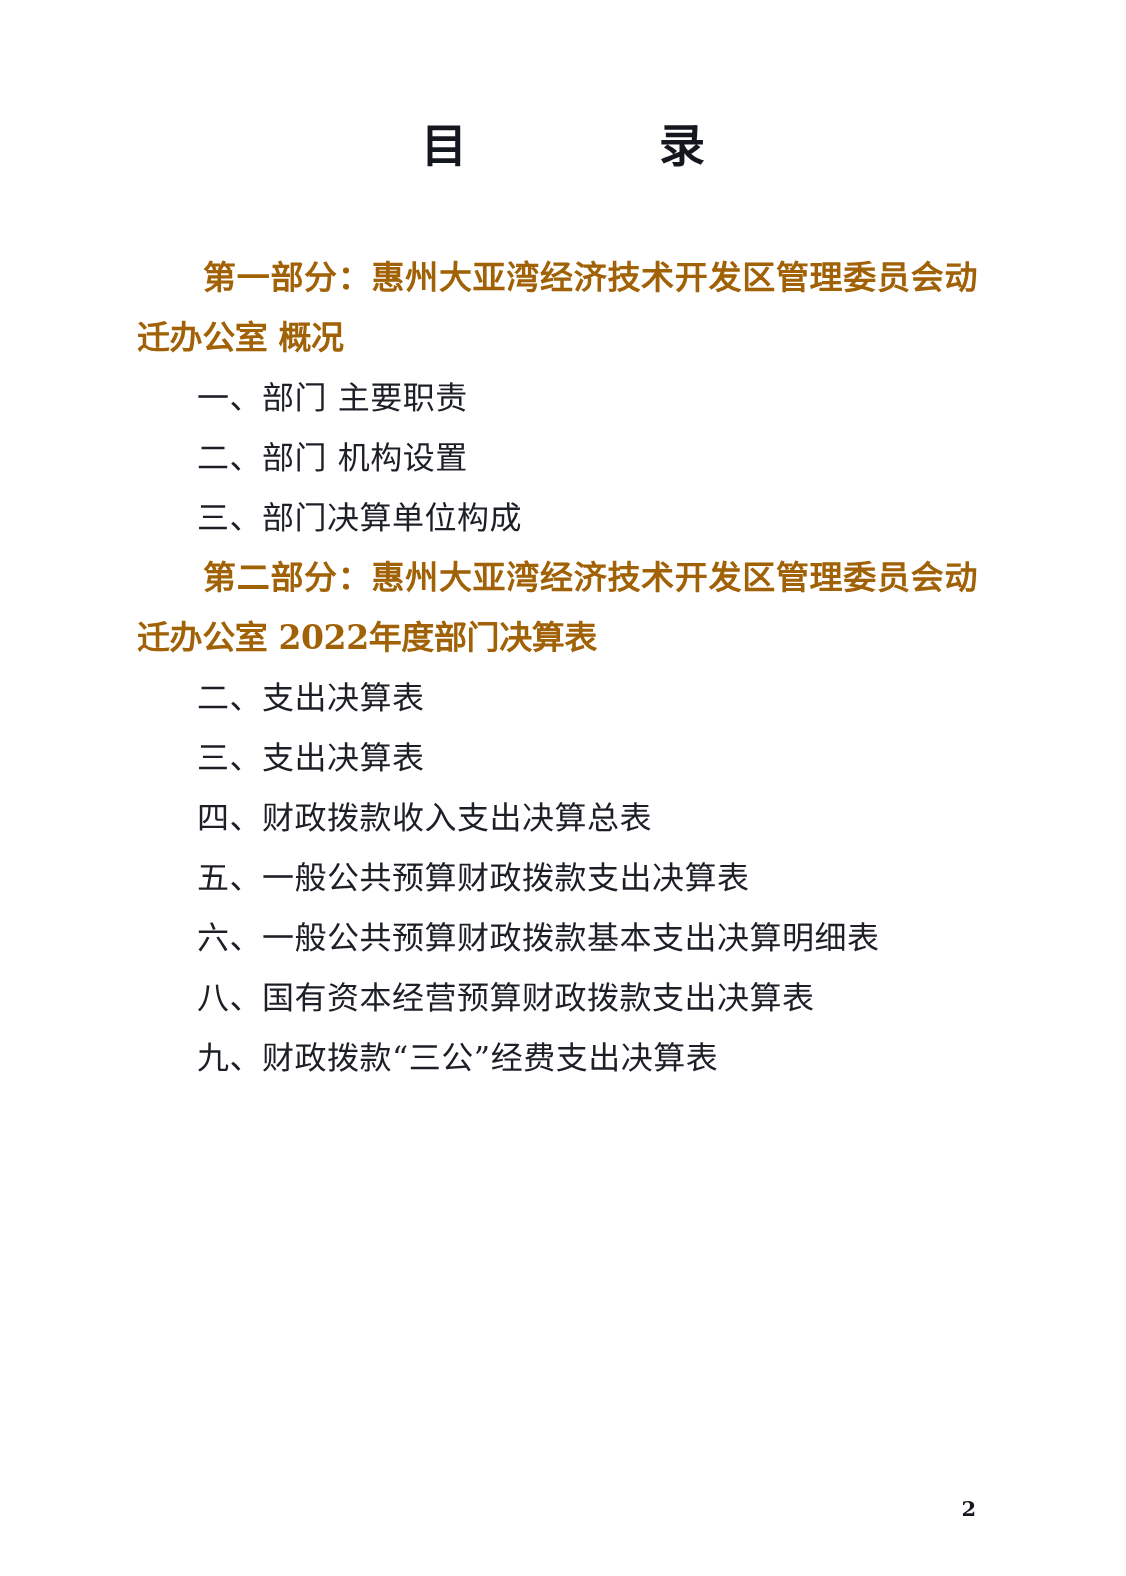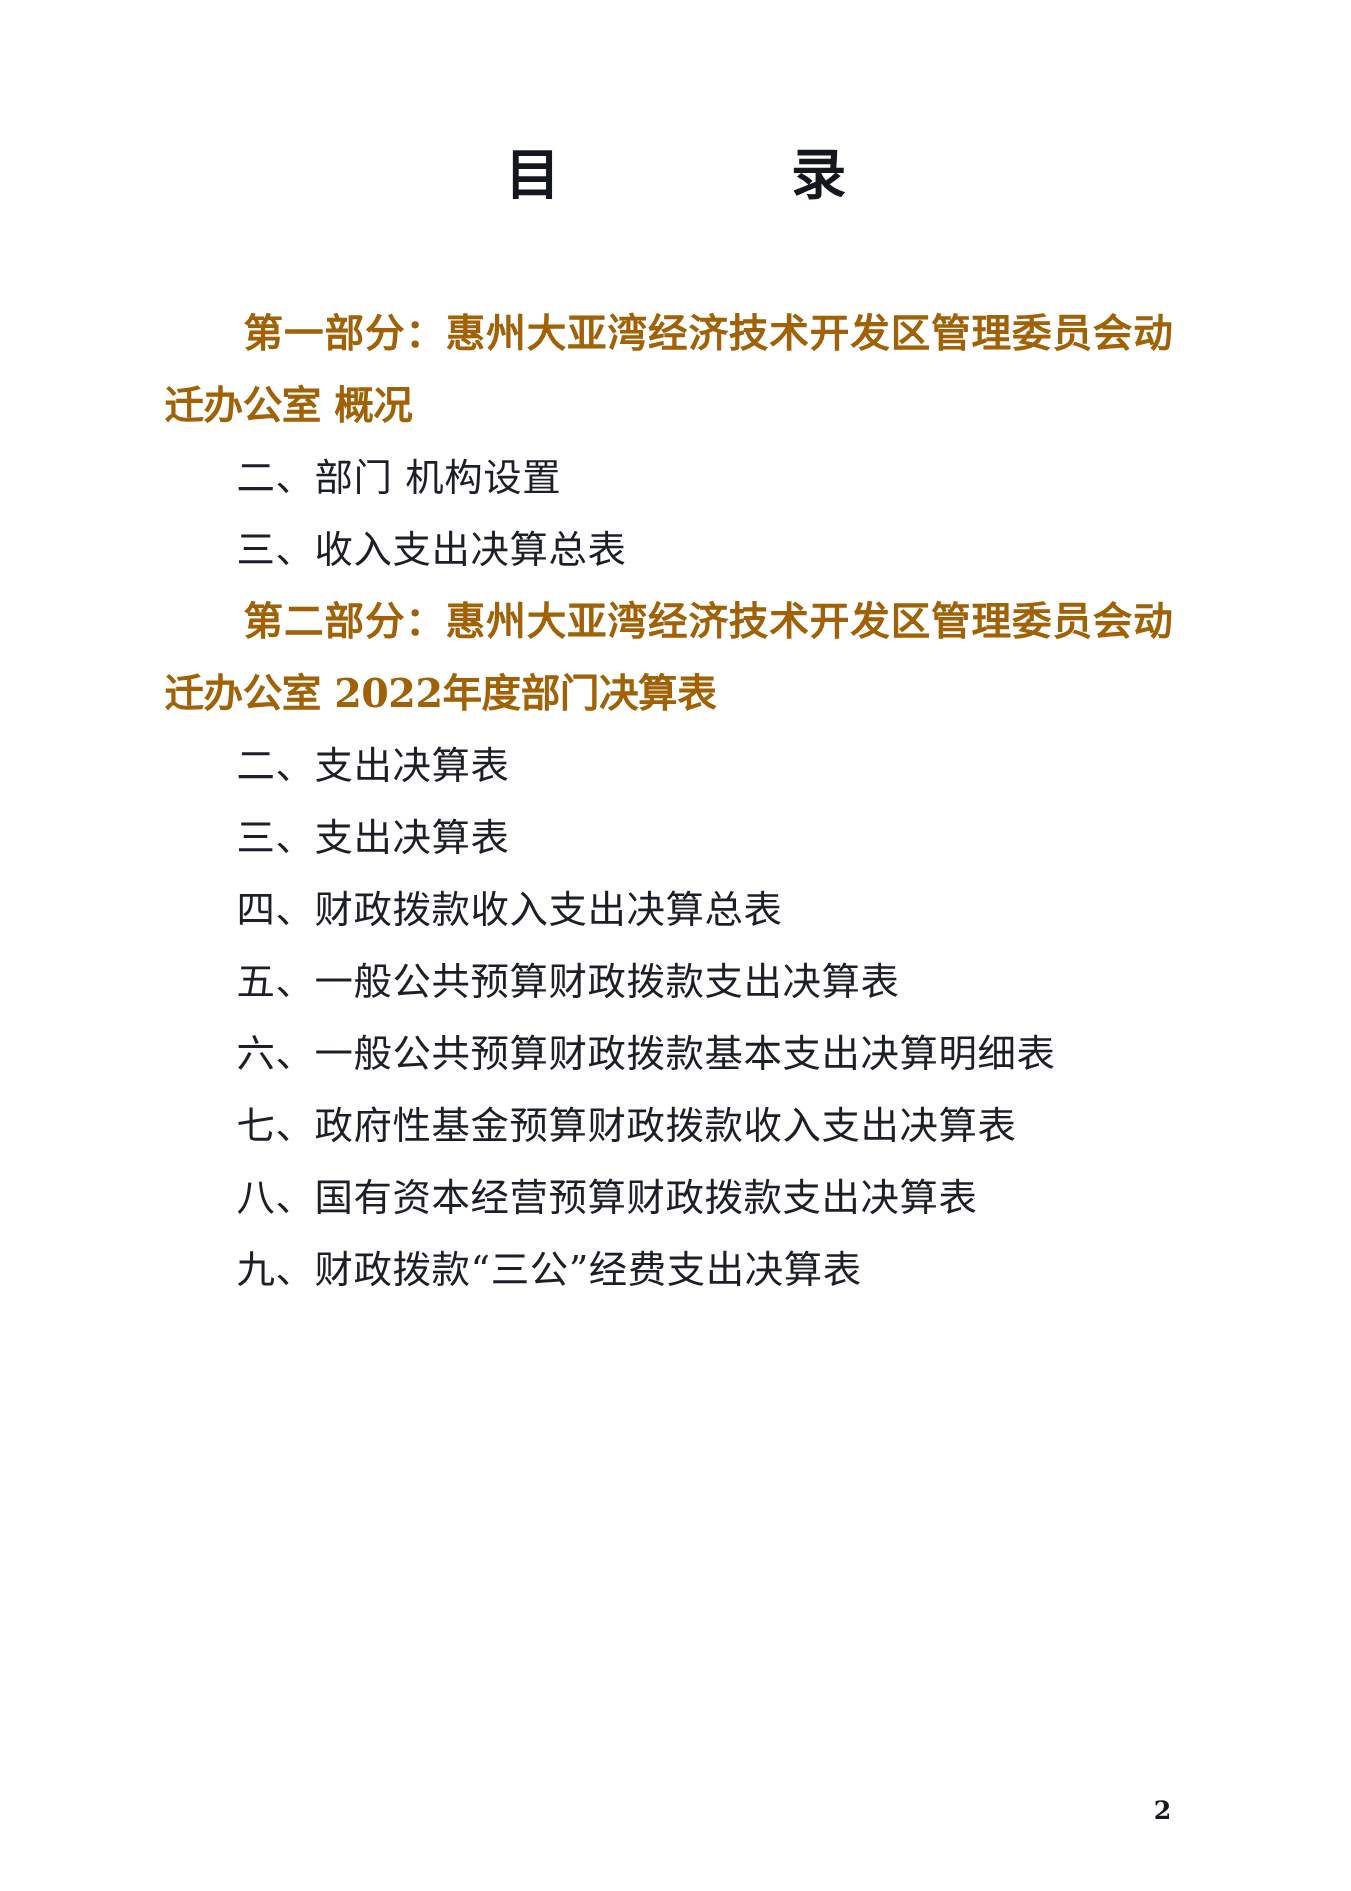--- a/index.html
+++ b/index.html
@@ -88,30 +88,30 @@
 </head>
 <body>
 
 <div class="page">
 
   <div class="doc-title">目            录</div>
 
   <div class="body-block">
 
     <p class="part-heading">第一部分：惠州大亚湾经济技术开发区管理委员会动迁办公室 概况</p>
+    <p class="sub-item">一、部门 主要职责</p>
     <p class="sub-item">二、部门 机构设置</p>
-    <p class="sub-item">三、收入支出决算总表</p>
+    <p class="sub-item">三、部门决算单位构成</p>
 
     <p class="part-heading">第二部分：惠州大亚湾经济技术开发区管理委员会动迁办公室 2022年度部门决算表</p>
     <p class="sub-item">二、支出决算表</p>
     <p class="sub-item">三、支出决算表</p>
     <p class="sub-item">四、财政拨款收入支出决算总表</p>
     <p class="sub-item">五、一般公共预算财政拨款支出决算表</p>
     <p class="sub-item">六、一般公共预算财政拨款基本支出决算明细表</p>
-    <p class="sub-item">七、政府性基金预算财政拨款收入支出决算表</p>
     <p class="sub-item">八、国有资本经营预算财政拨款支出决算表</p>
     <p class="sub-item">九、财政拨款“三公”经费支出决算表</p>
 
     <div class="spacer-line">&nbsp;</div>
 
 
 
   </div>
 
   <div class="page-number">2</div>

